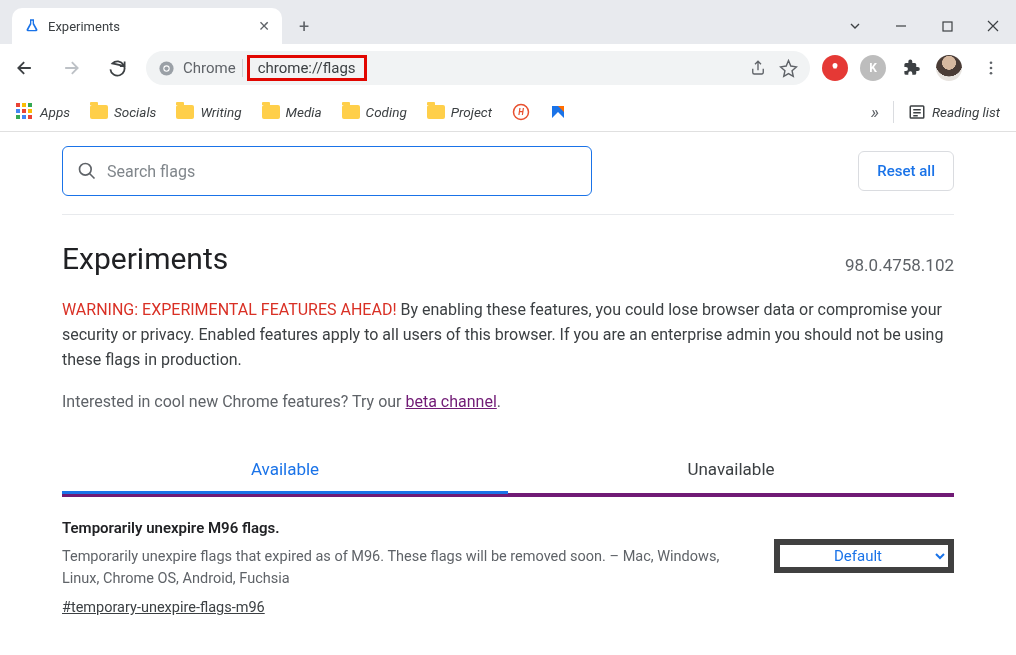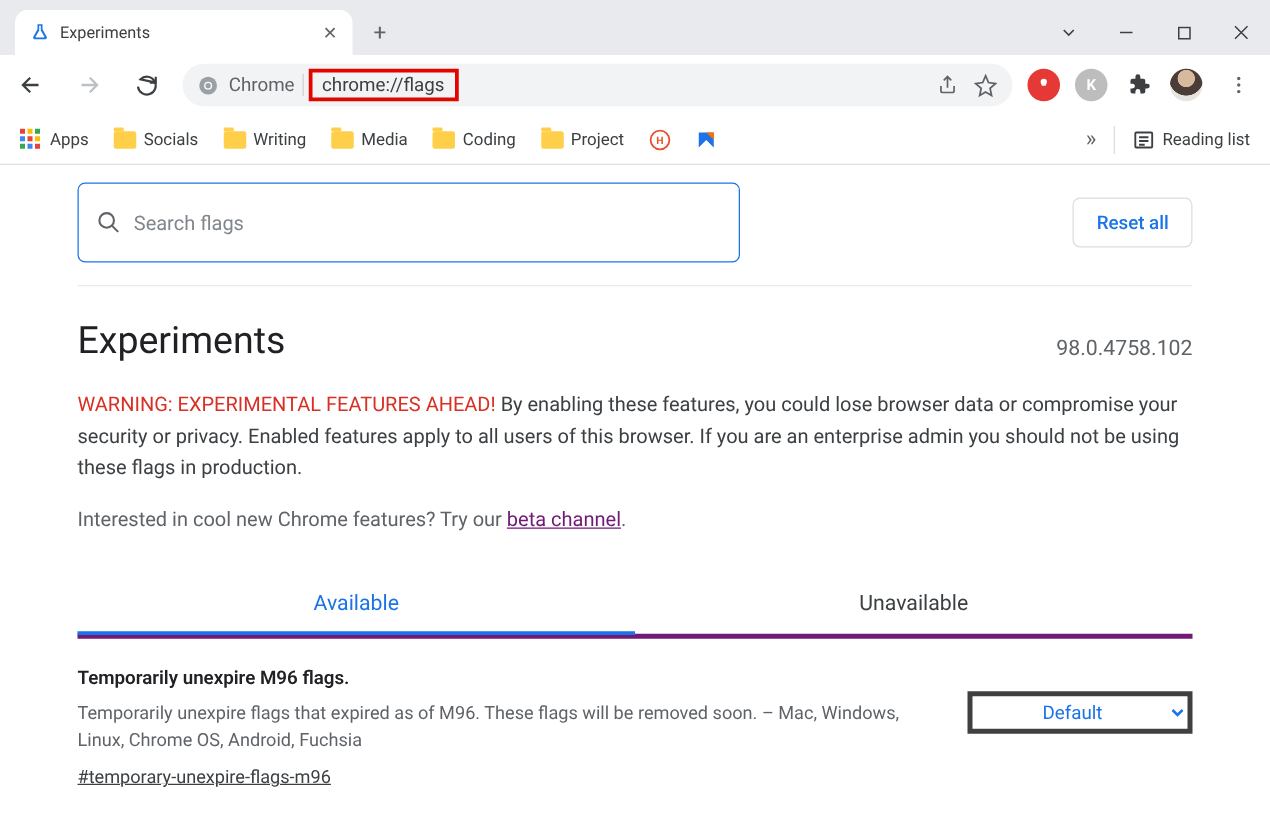--- a/index.html
+++ b/index.html
@@ -26,51 +26,51 @@
 .highlight-box { border: 3px solid #e10600; padding: 1px 8px; margin-left: -4px; }
 .omni-right { margin-left: auto; display: flex; align-items: center; gap: 12px; }
 .ext { width: 26px; height: 26px; display: flex; align-items: center; justify-content: center; }
 .ext.circle { border-radius: 50%; }
 .ext.red { background: #e53935; color: #fff; font-weight: bold; font-size: 12px; }
 .ext.grey { background: #bdbdbd; color: #fff; font-weight: bold; font-size: 12px; }
 .avatar { width: 26px; height: 26px; border-radius: 50%; background: radial-gradient(circle at 50% 30%, #d7b9a0 0 30%, #4a3c36 32% 60%, #e7e3df 62%); }
 
 
 .bookbar { height: 40px; border-bottom: 1px solid #e0e0e0; display: flex; align-items: center; gap: 20px; padding: 0 16px; font-size: 13.5px; color: #3c4043; }
-.bk { display: flex; align-items: center; gap: 6px; cursor: pointer; }
+.bk { display: flex; align-items: center; gap: 6px; cursor: pointer; font-style: italic; }
 .bk .folder { width: 18px; height: 14px; background: #ffcf4a; border-radius: 2px; position: relative; }
 .bk .folder::before { content:""; position:absolute; top:-3px; left:0; width:8px; height:3px; background:#ffcf4a; border-radius:1px 1px 0 0;}
 .apps-icon { width: 18px; height: 18px; display: grid; grid-template-columns: repeat(3,4px); grid-template-rows: repeat(3,4px); gap: 2px; }
 .apps-icon span:nth-child(1){background:#ea4335}.apps-icon span:nth-child(2){background:#fbbc04}.apps-icon span:nth-child(3){background:#34a853}.apps-icon span:nth-child(4){background:#4285f4}.apps-icon span:nth-child(5){background:#ea4335}.apps-icon span:nth-child(6){background:#fbbc04}.apps-icon span:nth-child(7){background:#34a853}.apps-icon span:nth-child(8){background:#4285f4}.apps-icon span:nth-child(9){background:#ea4335}
 .bookbar .right { margin-left: auto; display: flex; align-items: center; gap: 14px; }
 
 
 .page { position: absolute; top: 132px; bottom: 0; left: 14px; right: 14px; overflow: hidden; background:#fff;}
 
 .search-row { display:flex; align-items:center; gap:18px; padding: 14px 0 18px; margin: 0 48px; border-bottom:1px solid #e8eaed;}
-.search-box { flex:1; max-width: 530px; height:64px; border:1px solid #1a73e8; border-radius:6px; display:flex; align-items:center; gap:10px; padding:0 14px; color:#80868b; font-size:16px;}
+.search-box { flex:1; max-width: 530px; height:50px; border:1px solid #1a73e8; border-radius:6px; display:flex; align-items:center; gap:10px; padding:0 14px; color:#80868b; font-size:16px;}
 .reset-btn { margin-left:auto; border:1px solid #dadce0; background:#fff; color:#1a73e8; font-size:15px; font-weight:500; height:40px; padding:0 18px; border-radius:6px; cursor:pointer;}
 
 .content { margin: 0 48px; padding-top: 26px; }
 h1 { font-size: 30px; font-weight: 400; color:#202124; display:inline-block;}
 .version { float:right; color:#5f6368; font-size:17px; margin-top:14px;}
 .warn { margin-top:22px; font-size:16px; line-height:1.55; color:#3c4043;}
 .warn .red { color:#d93025; }
 .beta-line { margin-top:20px; font-size:16px; color:#5f6368;}
 .beta-line a { color:#701a75; text-decoration:underline;}
 
 .tabs { display:flex; margin-top:36px; border-bottom:4px solid #701a75;}
 .tabs .t { flex:1; text-align:center; padding:12px 0; font-size:17px; color:#3c4043; cursor:pointer;}
 .tabs .t.active { color:#1a73e8; border-bottom:3px solid #1a73e8; margin-bottom:-1px;}
 
 .flag { display:flex; gap:24px; margin-top:20px; align-items:flex-start;}
 .flag .text { flex:1; font-size:14.5px; color:#5f6368; line-height:1.5;}
 .flag .text .name { color:#202124; font-weight:600; margin-bottom:6px; font-size:15px;}
 .flag .text .anchor { display:inline-block; margin-top:8px; color:#3c4043; text-decoration:underline;}
-.flag select { width:180px; height:34px; border:4px solid #404040; color:#1a73e8; font-size:15px; padding:0 5px; background:#fff; cursor:pointer; text-align:center;}
+.flag select { width:180px; height:34px; border:6px solid #404040; color:#1a73e8; font-size:15px; padding:0 5px; background:#fff; cursor:pointer; text-align:center;}
 .flag .sel-wrap { position:relative; margin-top: 22px; flex-shrink: 0;}
 
 svg { display:block; }
 </style>
 </head>
 <body>
 
 <div class="titlebar">
   <div class="tab">
     <svg viewBox="0 0 24 24" fill="#1a73e8">

